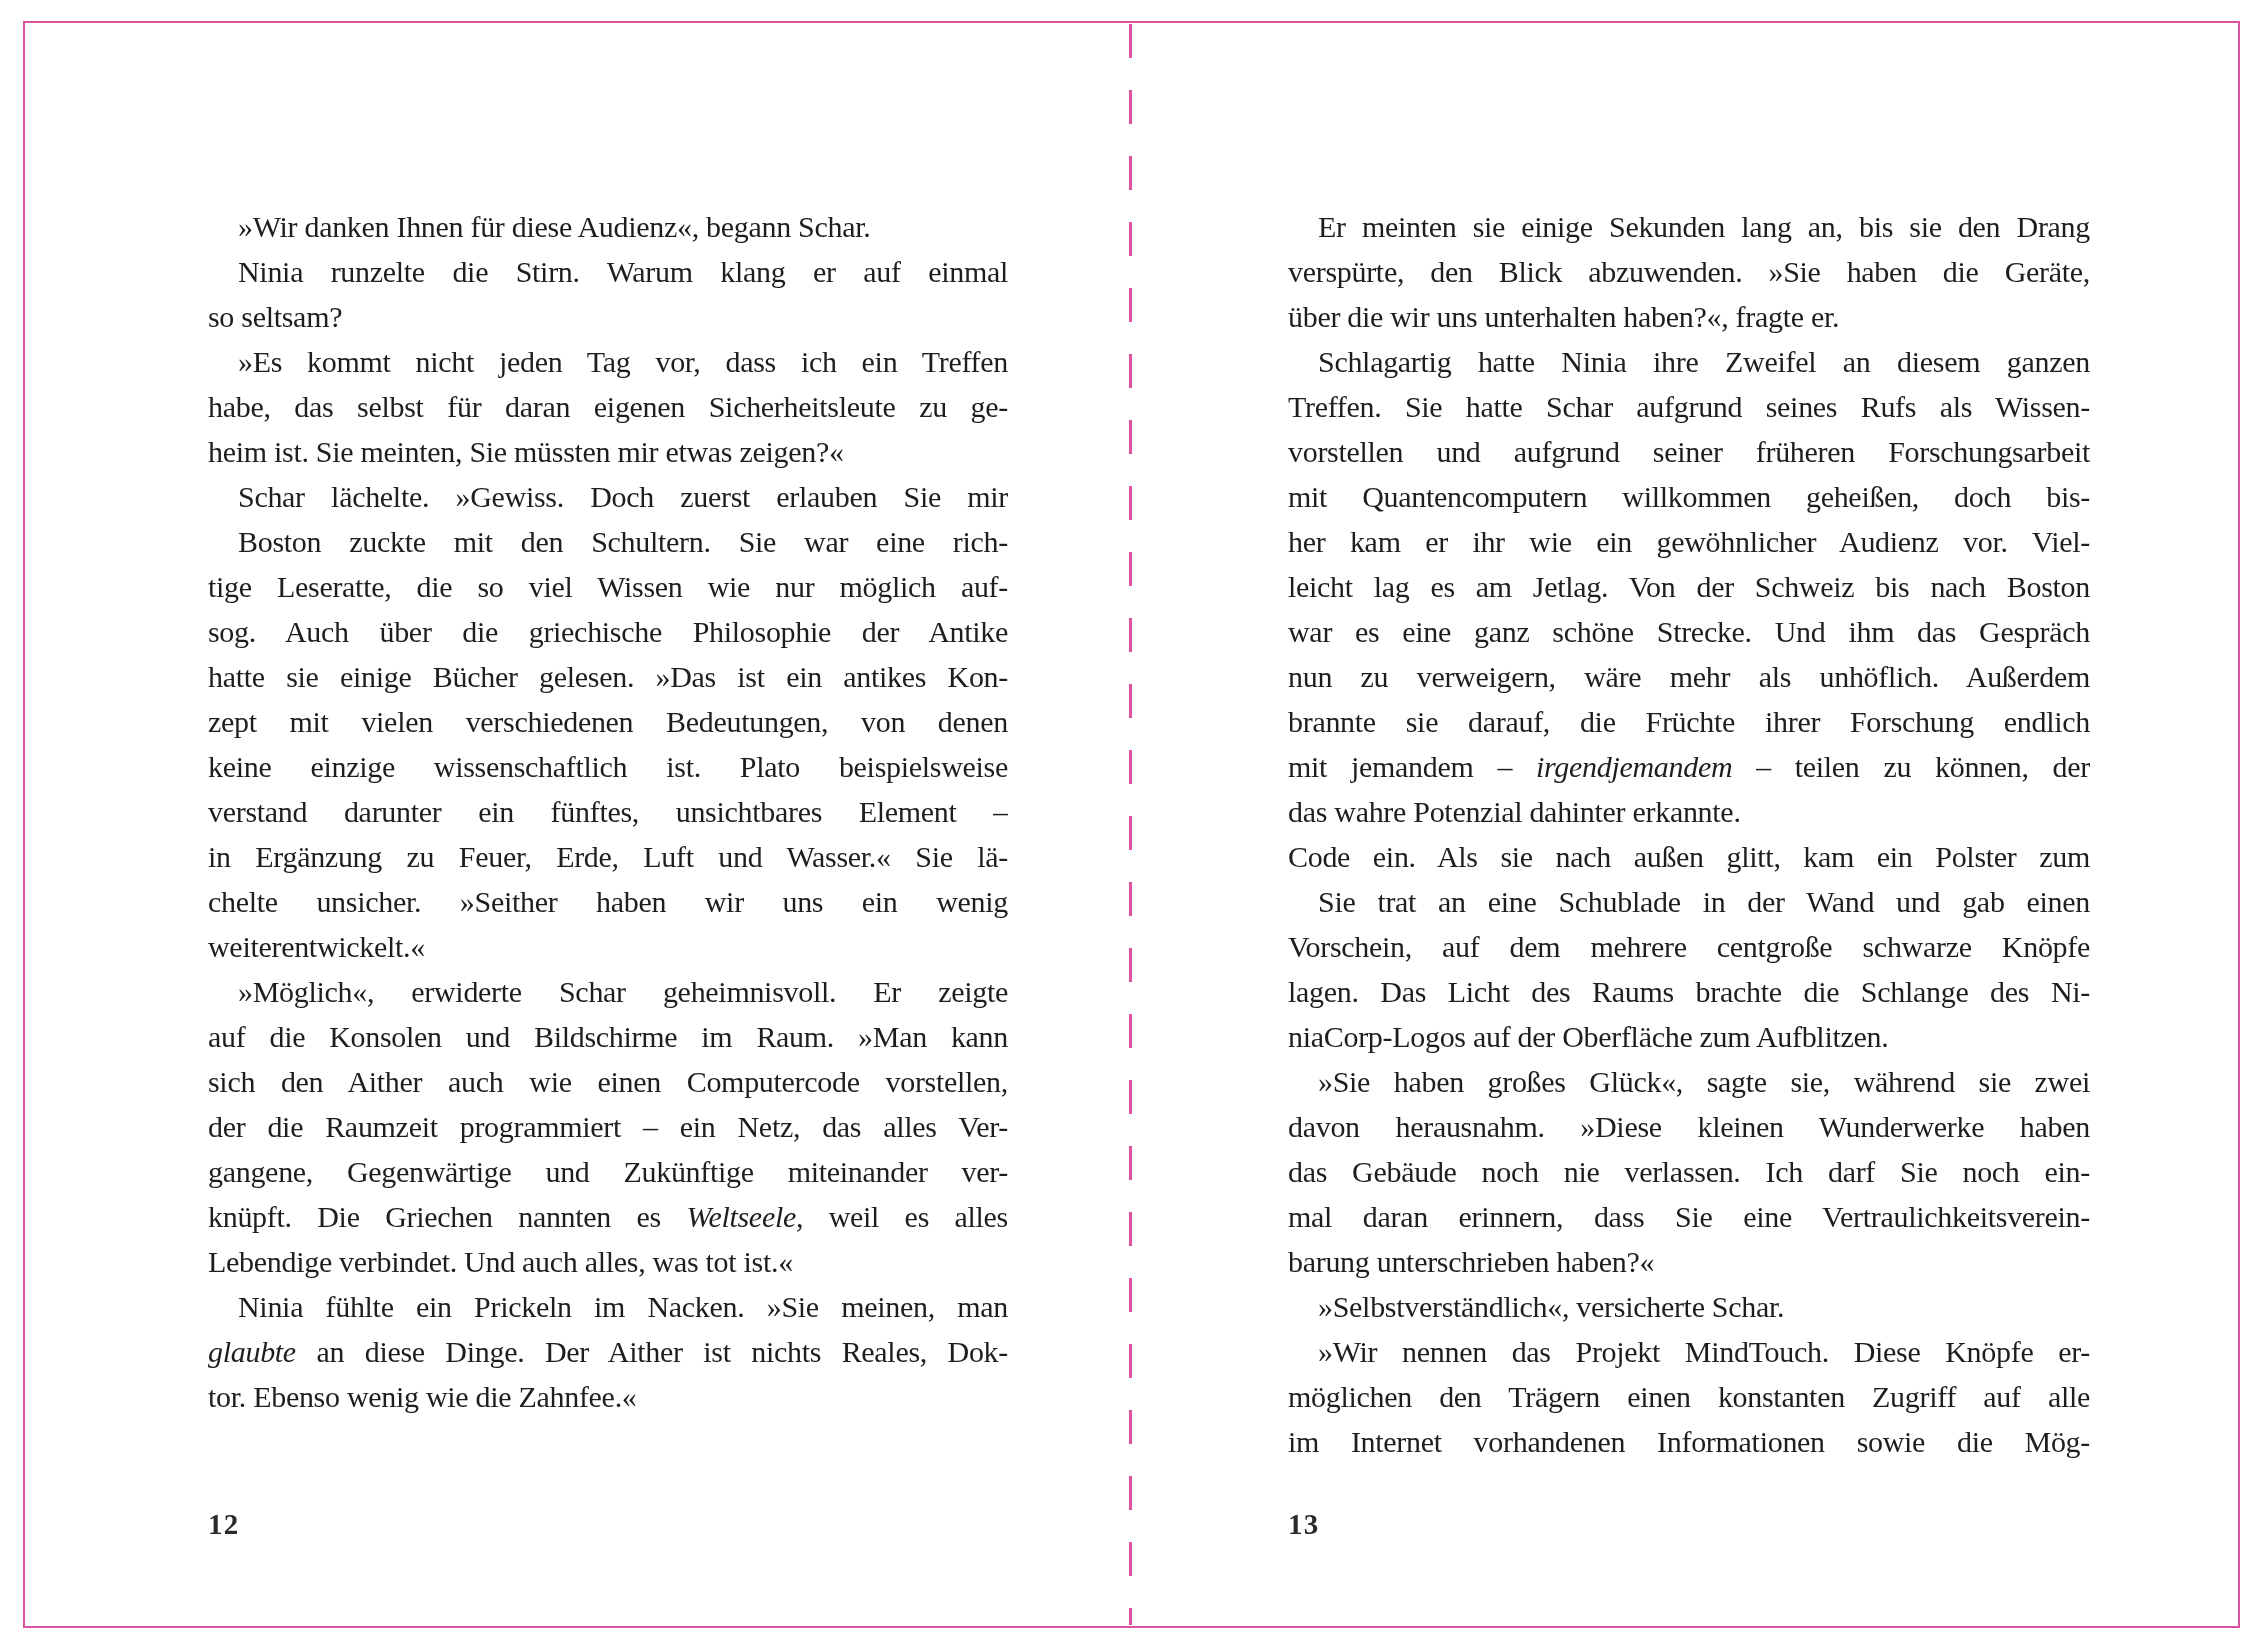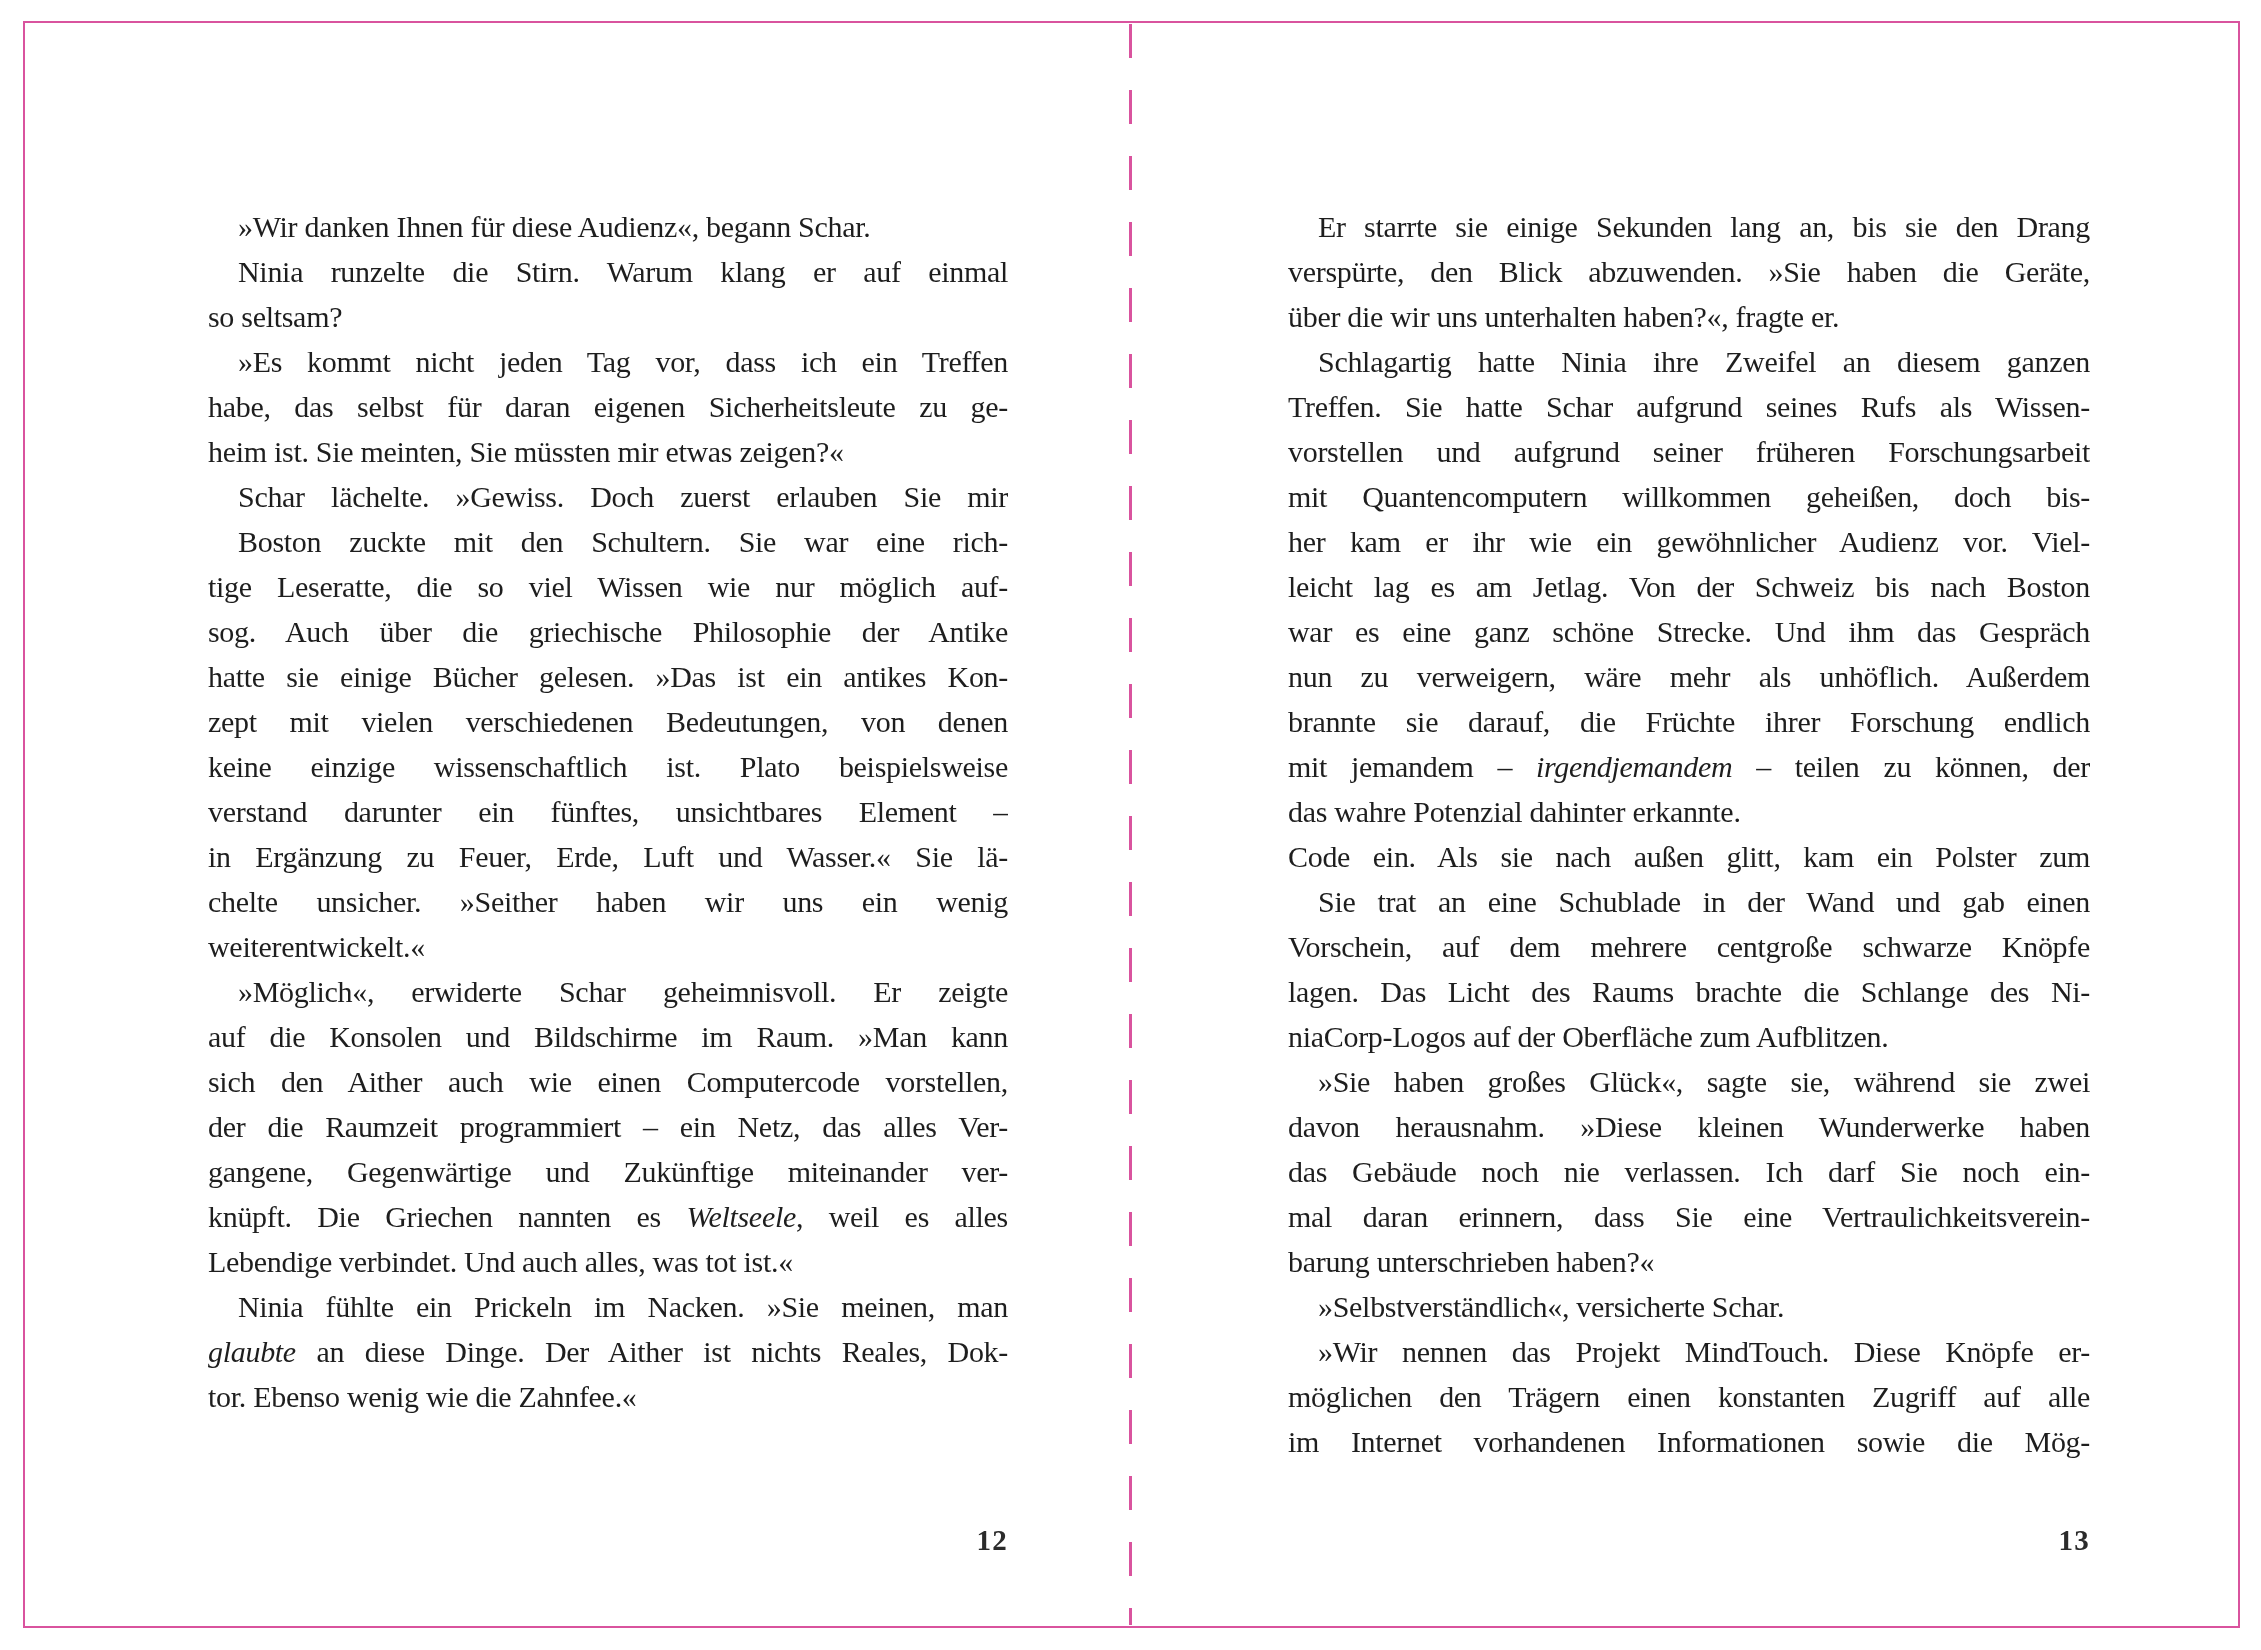--- a/index.html
+++ b/index.html
@@ -72,22 +72,21 @@
 
   
   .page-number {
     position: absolute;
     top: 1510px;
     font-size: 29px;
     line-height: 29px;
     font-weight: 700;
     letter-spacing: 1.3px;
     color: #2b2b2b;
-    text-align: right;
-    margin-top: 16px;
+    text-align: left;
   }
   .page-number.pn-left  { left: 208px;  width: 800px; }
   .page-number.pn-right { left: 1288px; width: 802px; }
 </style>
 </head>
 <body>
 
 <div class="frame"></div>
 <div class="gutter"></div>
 
@@ -118,21 +117,21 @@
       <div class="line">knüpft. Die Griechen nannten es <i>Weltseele</i>, weil es alles</div>
       <div class="line end">Lebendige verbindet. Und auch alles, was tot ist.«</div>
       <div class="line indent">Ninia fühlte ein Prickeln im Nacken. »Sie meinen, man</div>
       <div class="line"><i>glaubte</i> an diese Dinge. Der Aither ist nichts Reales, Dok-</div>
       <div class="line end">tor. Ebenso wenig wie die Zahnfee.«</div>
     </div>
 </section>
 
 <section class="column right">
   <div class="lines">
-      <div class="line indent">Er starrte sie einige Sekunden lang an, bis sie den Drang</div>
+      <div class="line indent">Er meinten sie einige Sekunden lang an, bis sie den Drang</div>
       <div class="line">verspürte, den Blick abzuwenden. »Sie haben die Geräte,</div>
       <div class="line end">über die wir uns unterhalten haben?«, fragte er.</div>
       <div class="line indent">Schlagartig hatte Ninia ihre Zweifel an diesem ganzen</div>
       <div class="line">Treffen. Sie hatte Schar aufgrund seines Rufs als Wissen-</div>
       <div class="line">vorstellen und aufgrund seiner früheren Forschungsarbeit</div>
       <div class="line">mit Quantencomputern willkommen geheißen, doch bis-</div>
       <div class="line">her kam er ihr wie ein gewöhnlicher Audienz vor. Viel-</div>
       <div class="line">leicht lag es am Jetlag. Von der Schweiz bis nach Boston</div>
       <div class="line">war es eine ganz schöne Strecke. Und ihm das Gespräch</div>
       <div class="line">nun zu verweigern, wäre mehr als unhöflich. Außerdem</div>

